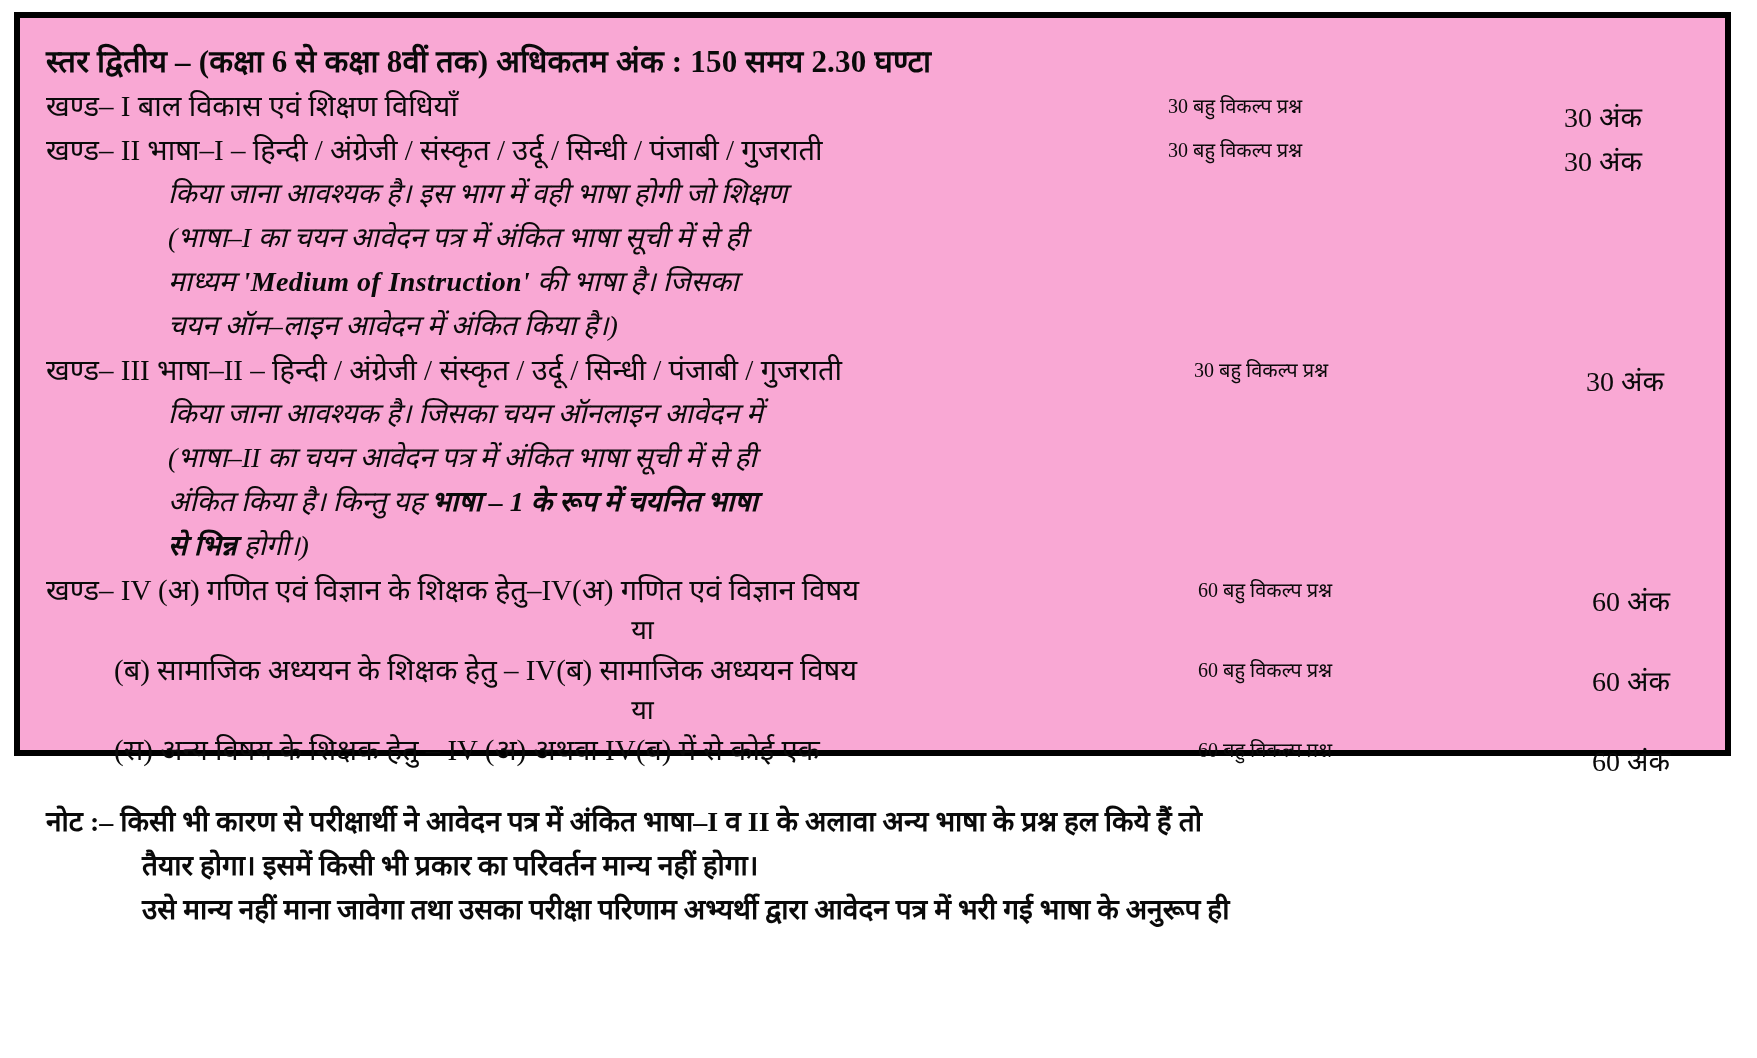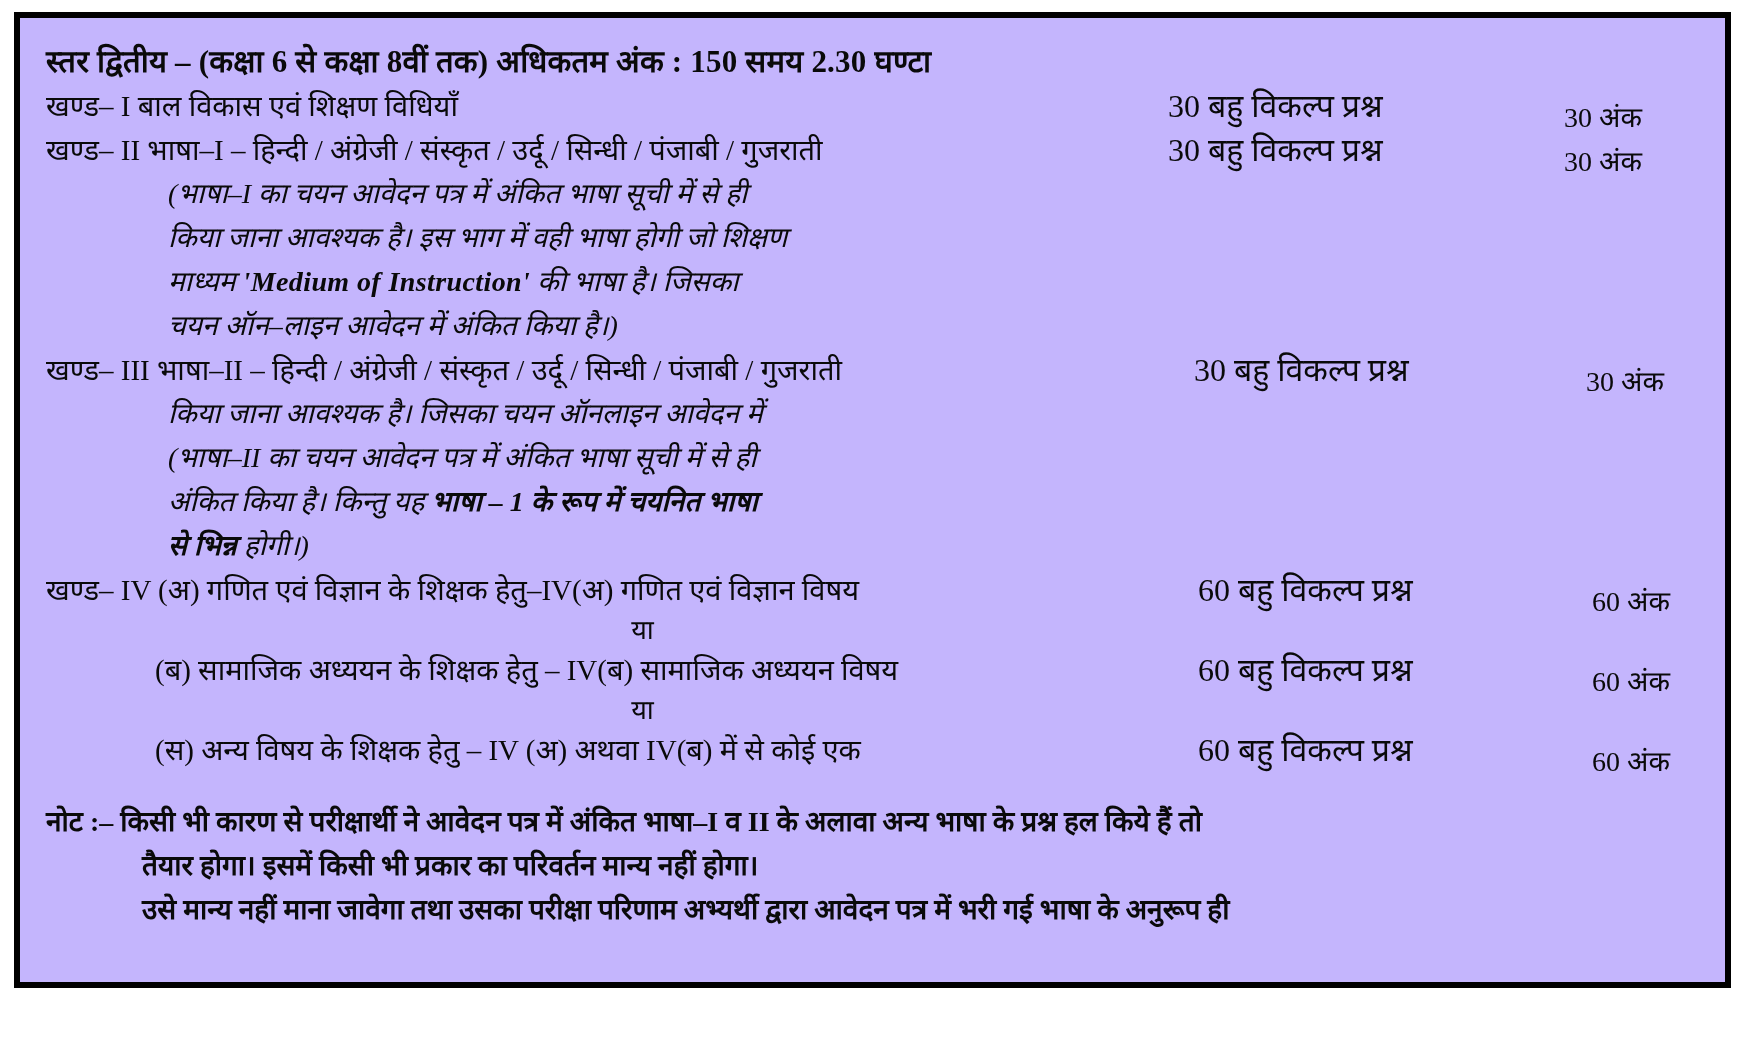--- a/index.html
+++ b/index.html
@@ -15,23 +15,23 @@
     color: #0a0a0a;
     overflow: hidden;
   }
 
   
   #page-frame {
     position: absolute;
     left: 14px;
     top: 12px;
     width: 1717px;
-    height: 976px;
+    height: 744px;
     border: 6px solid #000000;
-    background: #c4b5fd;
+    background: #f9a8d4;
     box-sizing: border-box;
   }
   #page-inner {
     position: relative;
     width: 100%;
     height: 100%;
     padding: 22px 26px 10px 26px;
     box-sizing: border-box;
   }
 
@@ -64,27 +64,26 @@
   .sec-label {
     position: absolute;
     left: 0;
     top: 0;
     font-size: 29px;
     line-height: 44px;
     white-space: nowrap;
   }
   .sec-label.indent-b {
     left: 68px;
-    margin-left: 41px;
   }
   .sec-qty {
     position: absolute;
     left: 1122px;
     top: 0;
-    font-size: 32px;
+    font-size: 20px;
     line-height: 44px;
     white-space: nowrap;
     font-family: Liberation Serif, serif;
   }
   .sec-marks {
     position: absolute;
     left: 1518px;
     top: 0;
     font-size: 28px;
     line-height: 44px;
@@ -151,22 +150,22 @@
       <span class="sec-qty">30 बहु विकल्प प्रश्न</span>
       <span class="sec-marks">30 अंक</span>
     </div>
 
     <div class="sec-row">
       <span class="sec-label">खण्ड– II भाषा–I  –  हिन्दी / अंग्रेजी / संस्कृत / उर्दू / सिन्धी / पंजाबी / गुजराती</span>
       <span class="sec-qty">30 बहु विकल्प प्रश्न</span>
       <span class="sec-marks">30 अंक</span>
     </div>
 
+    <div class="note-italic">किया जाना आवश्यक है। इस भाग में वही भाषा होगी जो शिक्षण</div>
     <div class="note-italic">(भाषा–I का चयन आवेदन पत्र में अंकित भाषा सूची में से ही</div>
-    <div class="note-italic">किया जाना आवश्यक है। इस भाग में वही भाषा होगी जो शिक्षण</div>
     <div class="note-italic"><span>माध्यम </span><span class="latin">'Medium of Instruction'</span><span>  की  भाषा  है।  जिसका</span></div>
     <div class="note-italic">चयन ऑन–लाइन आवेदन में अंकित किया है।)</div>
 
     <div class="sec-row">
       <span class="sec-label">खण्ड– III भाषा–II  –  हिन्दी / अंग्रेजी / संस्कृत / उर्दू / सिन्धी / पंजाबी / गुजराती</span>
       <span class="sec-qty q-iii">30 बहु विकल्प प्रश्न</span>
       <span class="sec-marks m-iii">30 अंक</span>
     </div>
 
     <div class="note-italic">किया जाना आवश्यक है। जिसका चयन ऑनलाइन आवेदन में</div>

